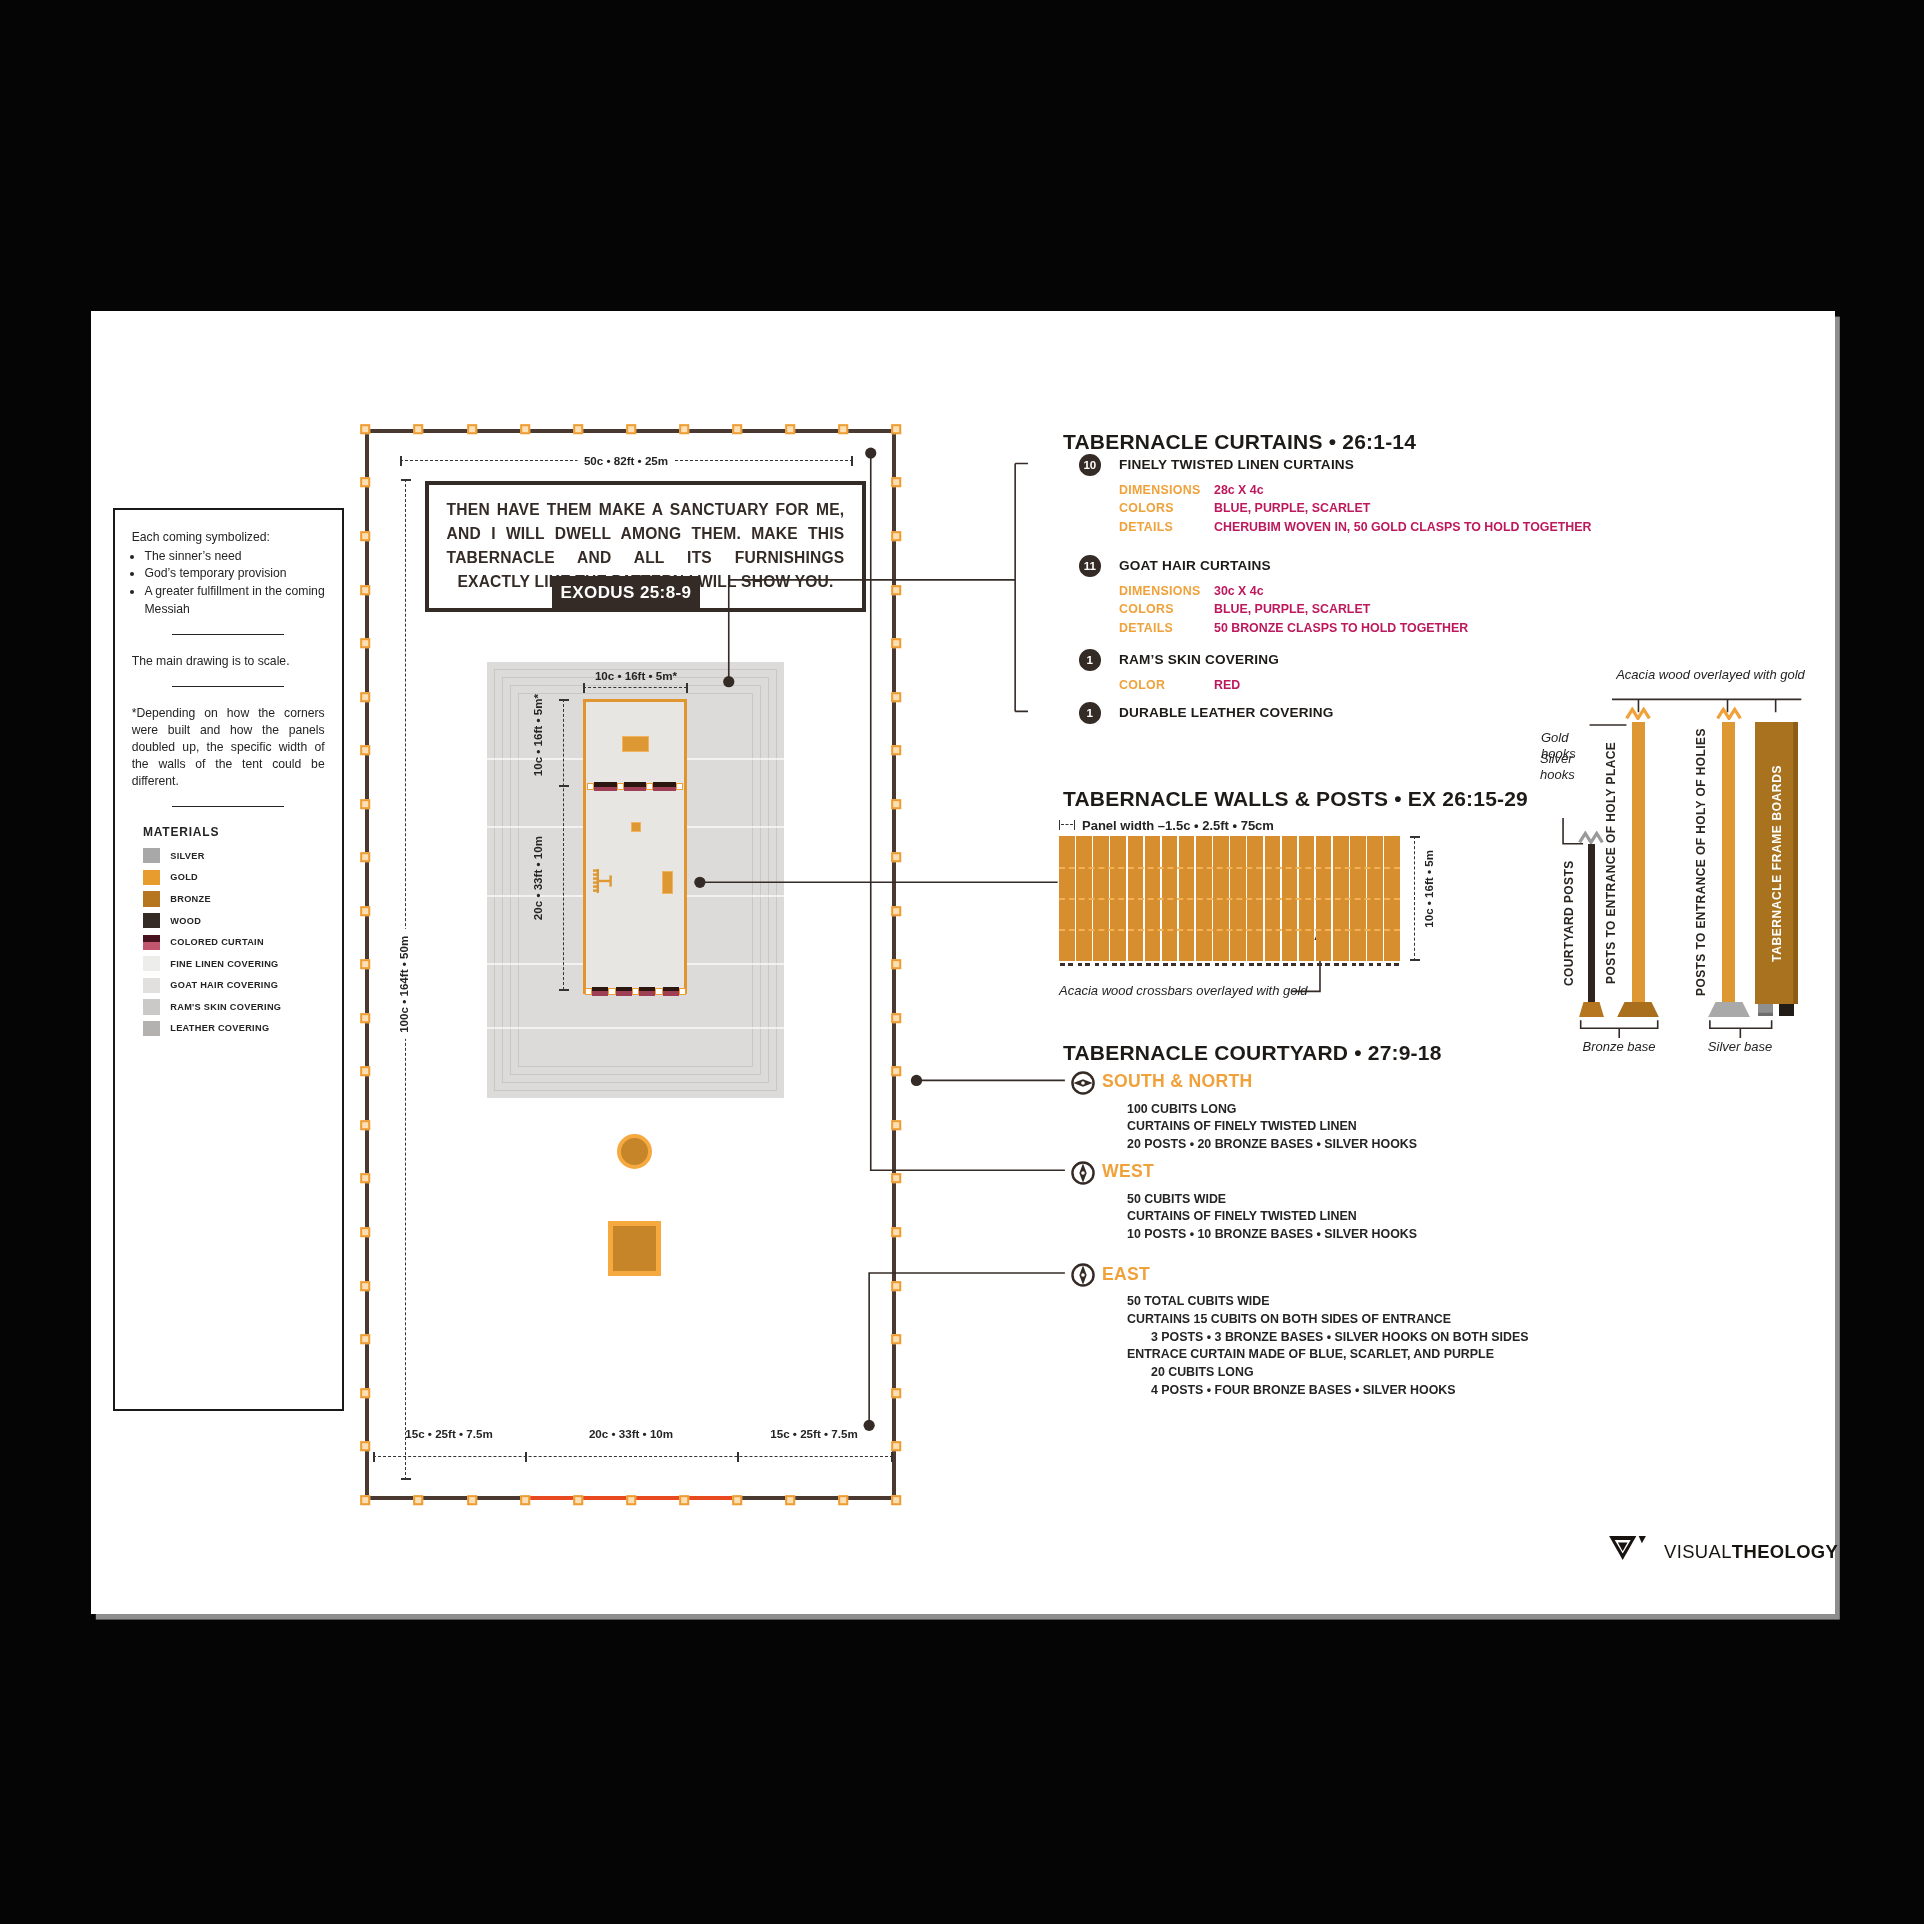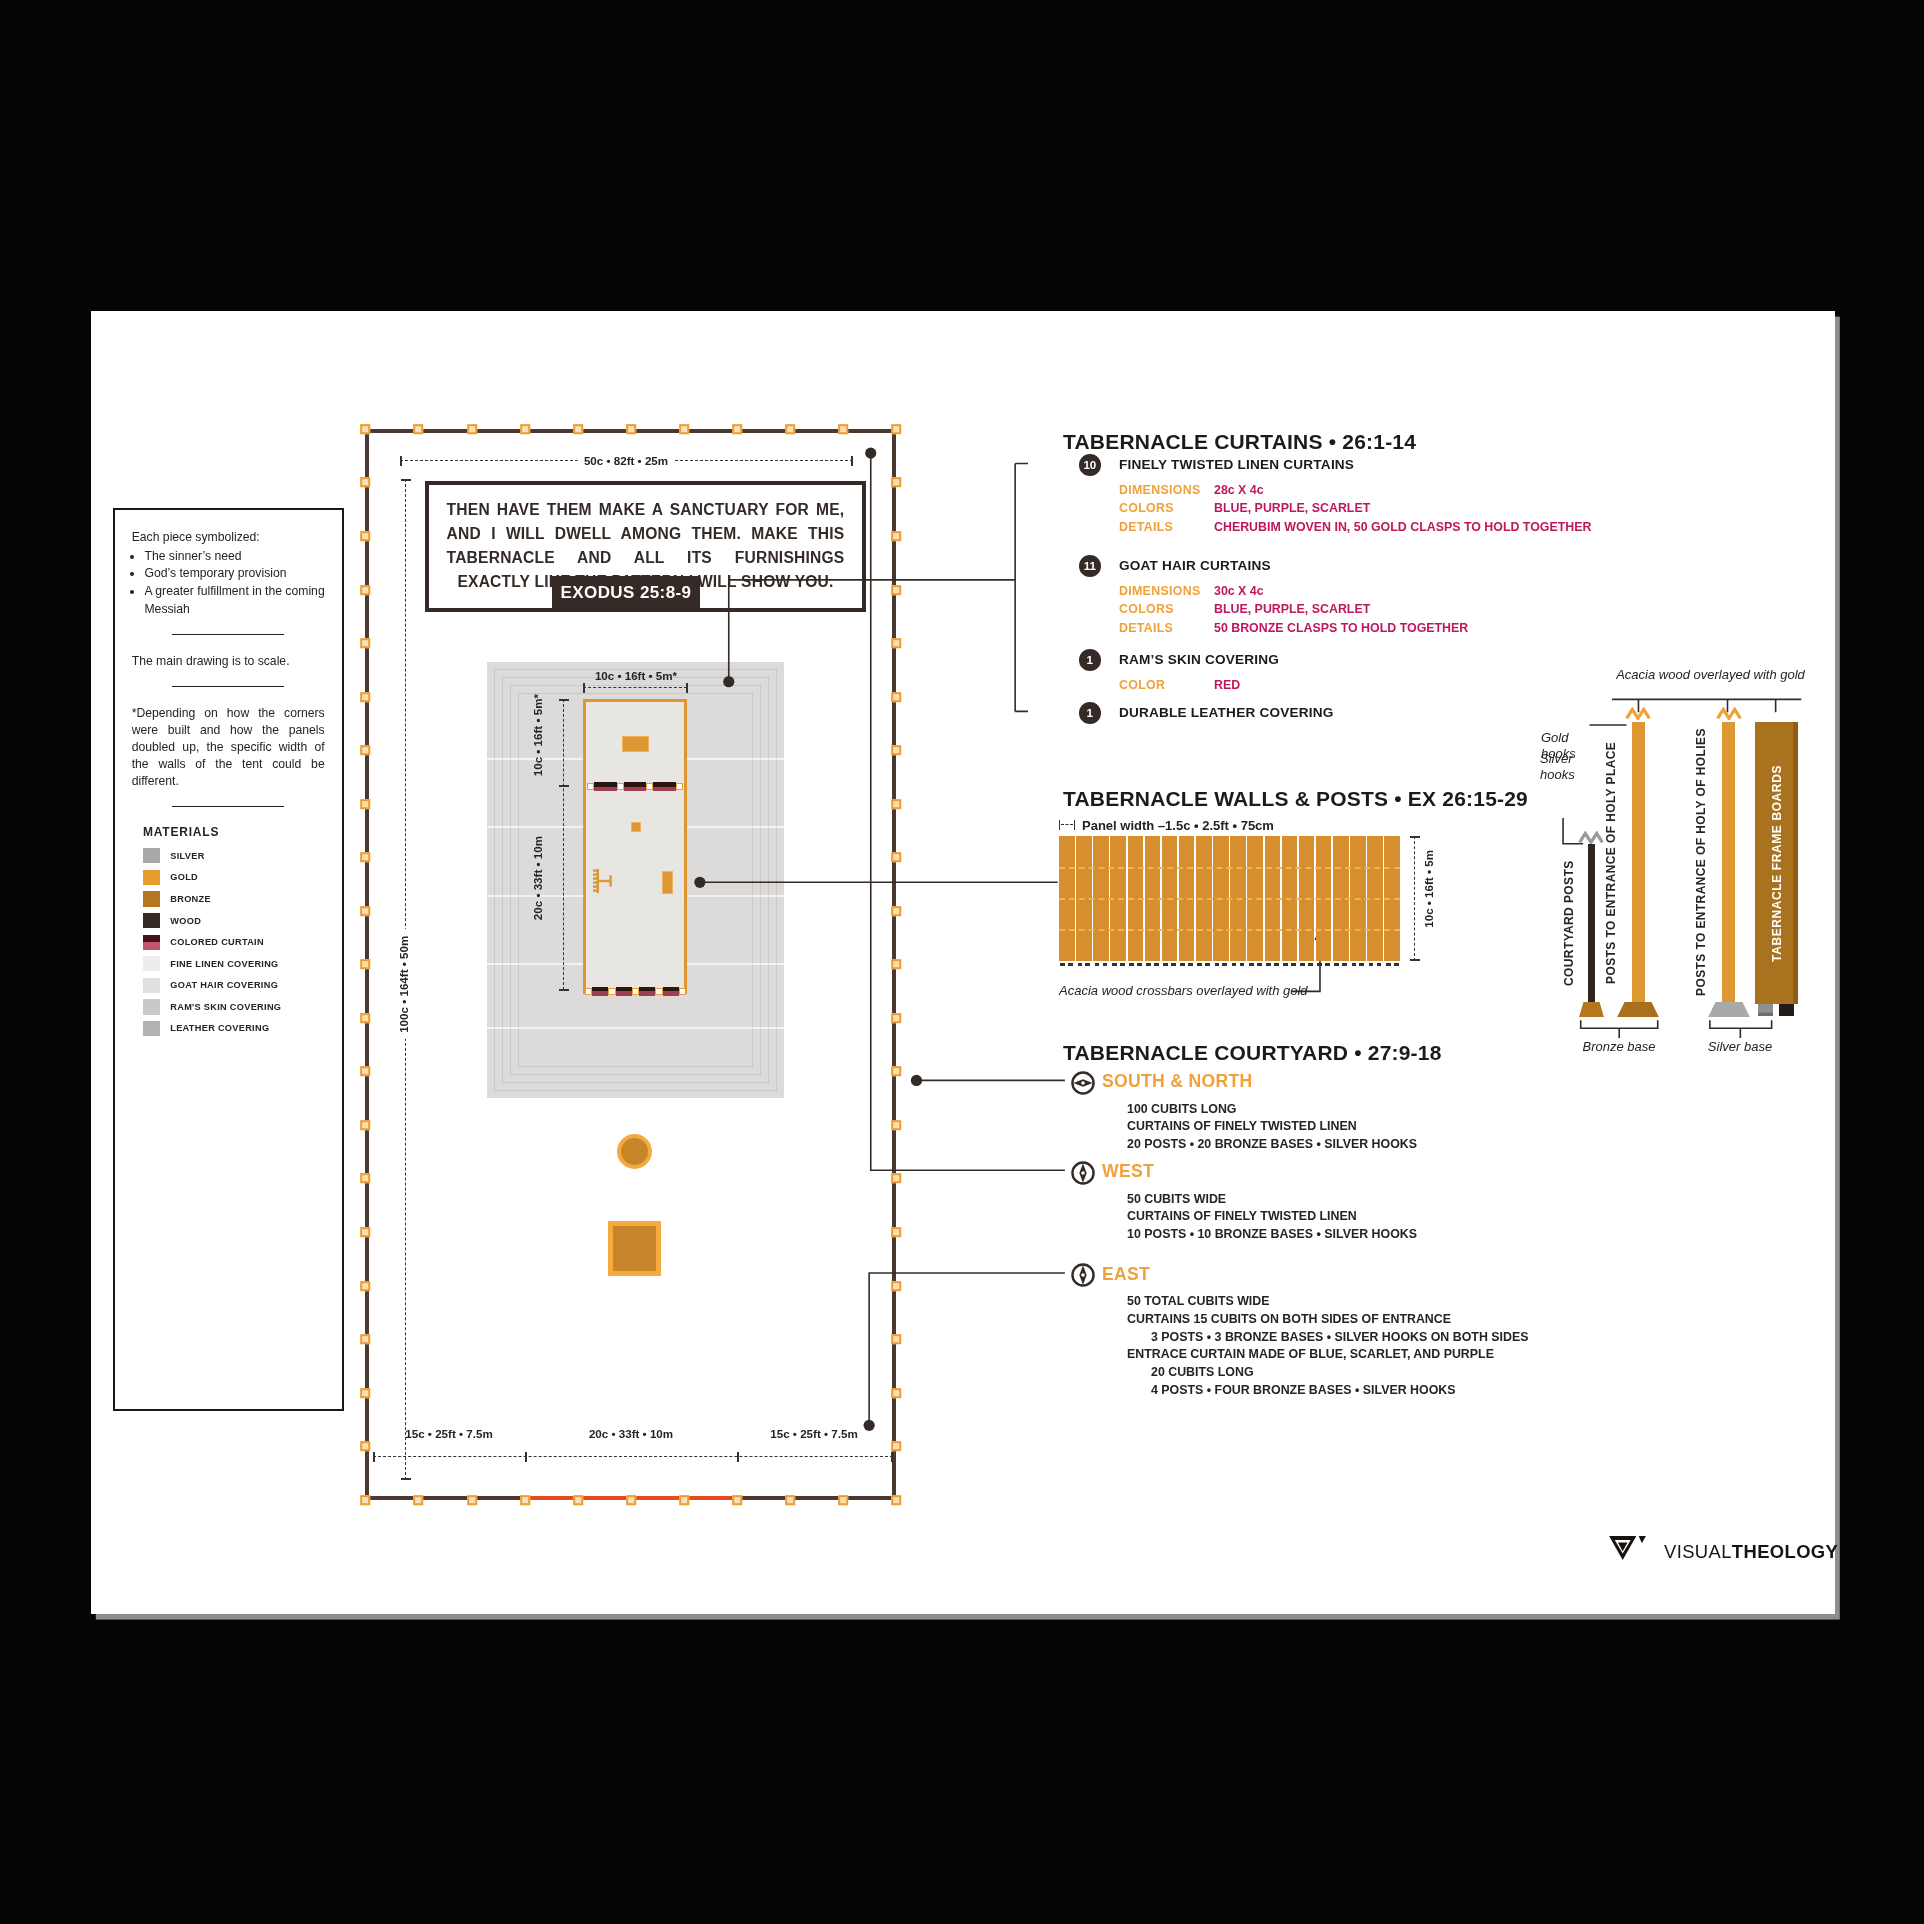--- a/index.html
+++ b/index.html
@@ -89,21 +89,21 @@
   .logo-text{font-size:18.4px;color:#17140f;letter-spacing:0.4px;}
   .logo-text b{font-weight:800;}
 </style>
 </head>
 <body>
 
 <div class="stage">
  <div class="poster">
 
   <div class="side-box">
-    <p style="margin-bottom:1.6px;">Each piece symbolized:</p>
+    <p style="margin-bottom:1.6px;">Each coming symbolized:</p>
     <ul id="bullet-list">
           <li>The sinner’s need</li>
           <li>God’s temporary provision</li>
           <li>A greater fulfillment in the coming Messiah</li>
         </ul>
     <div class="rule"></div>
     <p>The main drawing is to scale.</p>
     <div class="rule"></div>
     <p>*Depending on how the corners were built  and  how the panels doubled up, the specific width of the walls of the tent could be different.</p>
     <div class="rule"></div>

